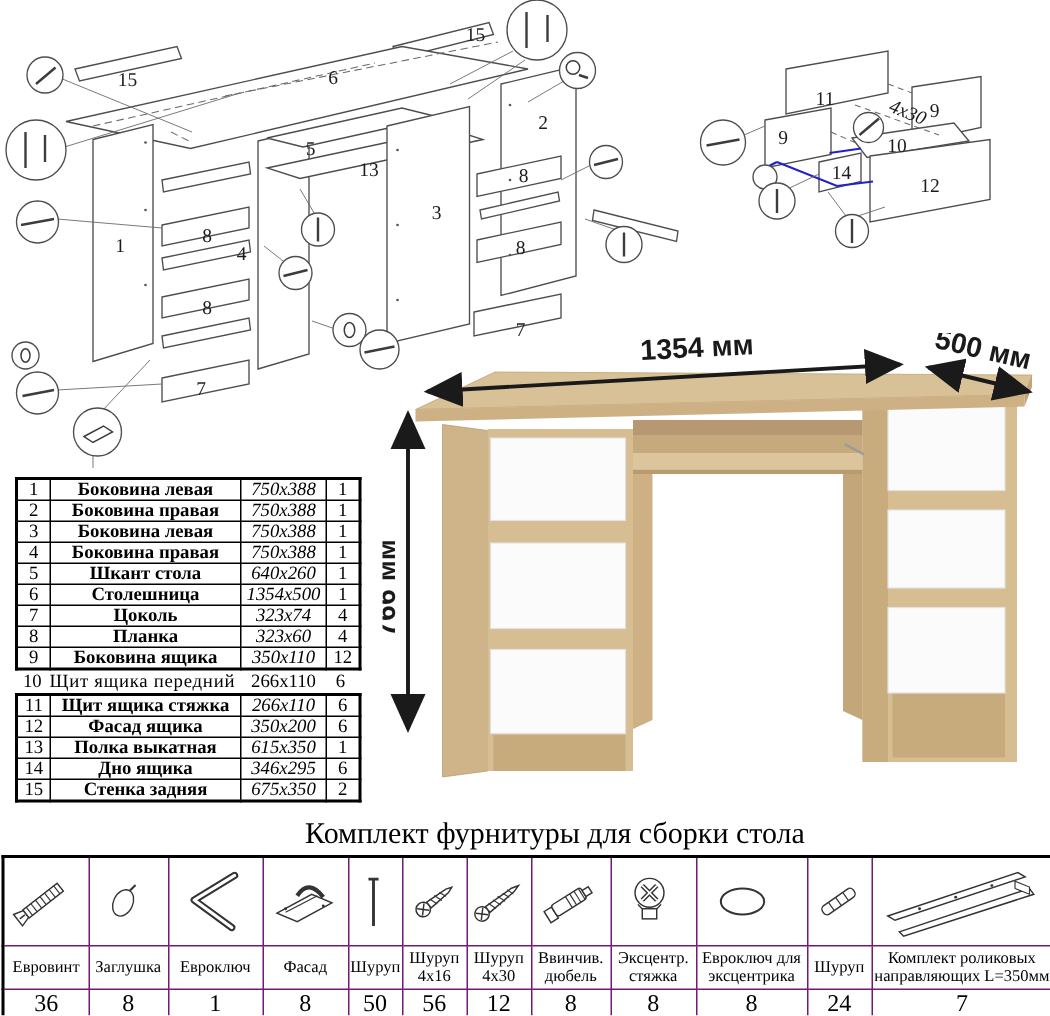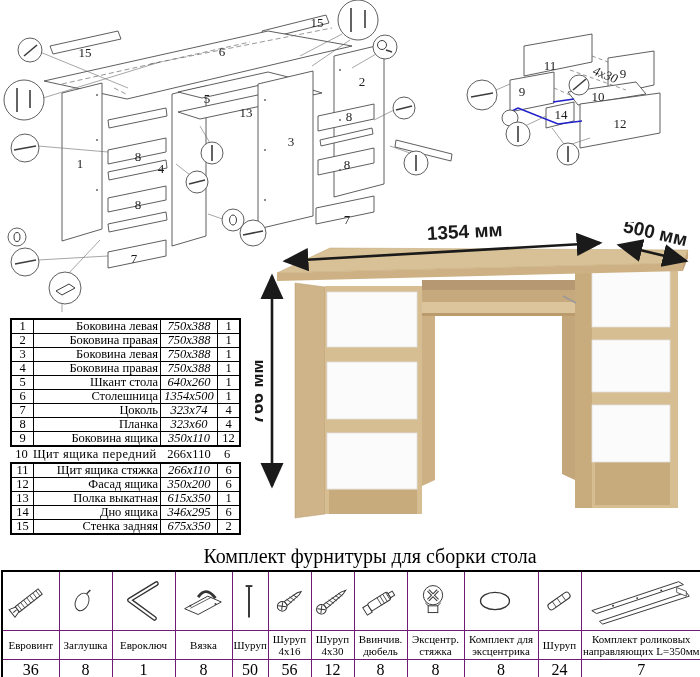--- a/index.html
+++ b/index.html
@@ -8,21 +8,21 @@
   svg{display:block;}
   svg text{font-family:"Liberation Serif",serif;fill:#1c1c1c;}
   .abs{position:absolute;}
 
   
   .parts{position:absolute;left:10px;top:318px;}
   .parts table{border-collapse:collapse;border:2px solid #000;table-layout:fixed;}
   .parts td{border:1px solid #000;height:13px;line-height:13px;font-size:12.5px;
             padding:0 2px;white-space:nowrap;overflow:hidden;}
   .c-num{width:17px;text-align:center;}
-  .c-name{width:122px;text-align:right;}
+  .c-name{width:122px;text-align:center;font-weight:bold;}
   .c-size{width:52px;text-align:center;font-style:italic;}
   .c-qty{width:17px;text-align:center;}
   .row10{display:flex;height:15px;line-height:15px;font-size:12.5px;}
   .row10 .f-num{width:23px;text-align:center;}
   .row10 .f-name{width:128px;letter-spacing:.5px;}
   .row10 .f-size{width:56px;text-align:center;}
   .row10 .f-qty{width:20px;text-align:center;}
 
   
   .hw-title{position:absolute;left:0;top:545px;width:700px;text-align:center;
@@ -508,27 +508,27 @@
                 <circle cx="55" cy="25" r="1" fill="#333"></circle>
                 <circle cx="80" cy="17" r="1" fill="#333"></circle>
           <polygon points="96,14 106,18 106,23 96,19" fill="#fff" stroke="#333" stroke-width="0.8"></polygon>
               </svg>
             </td>
       </tr>
       <tr class="r-name">
         <td>Евровинт</td>
         <td>Заглушка</td>
         <td>Евроключ</td>
-        <td>Вязка</td>
+        <td>Фасад</td>
         <td>Шуруп</td>
         <td>Шуруп 4x16</td>
         <td>Шуруп 4x30</td>
         <td>Ввинчив. дюбель</td>
         <td>Эксцентр. стяжка</td>
-        <td>Комплект для эксцентрика</td>
+        <td>Евроключ для эксцентрика</td>
         <td>Шуруп</td>
         <td>Комплект роликовых направляющих L=350мм</td>
       </tr>
       <tr class="r-qty">
         <td>36</td>
         <td>8</td>
         <td>1</td>
         <td>8</td>
         <td>50</td>
         <td>56</td>

